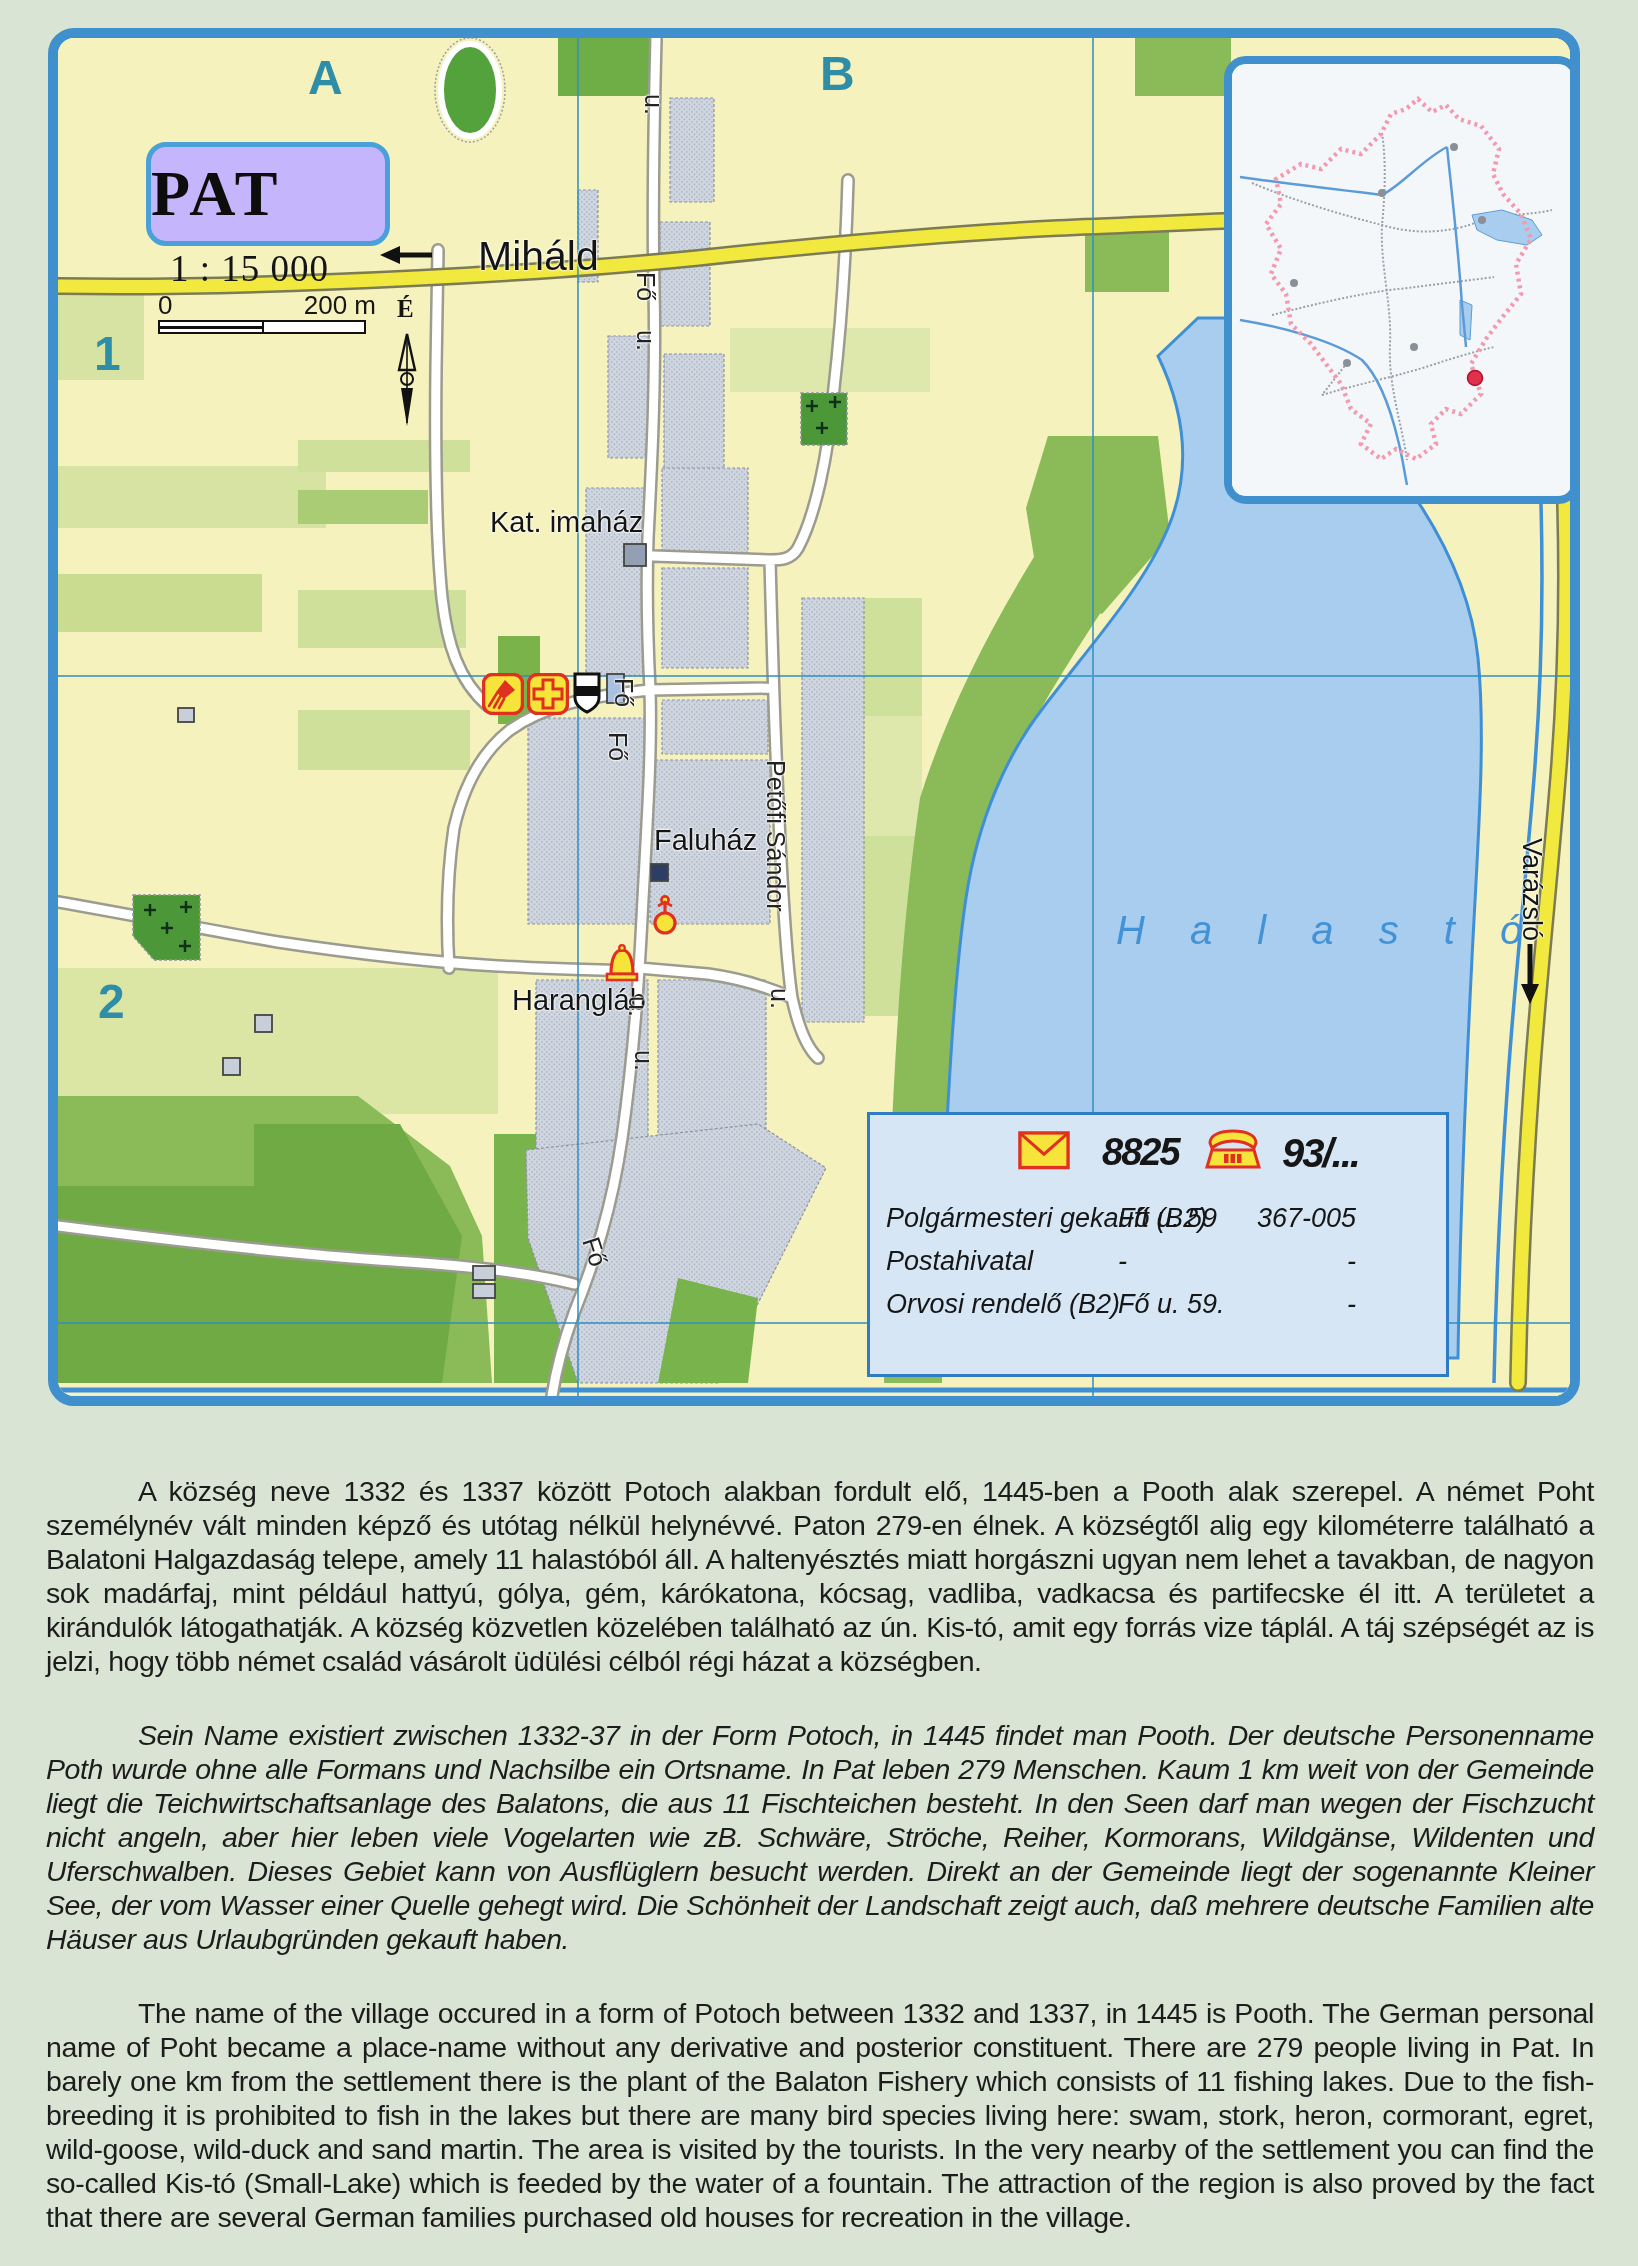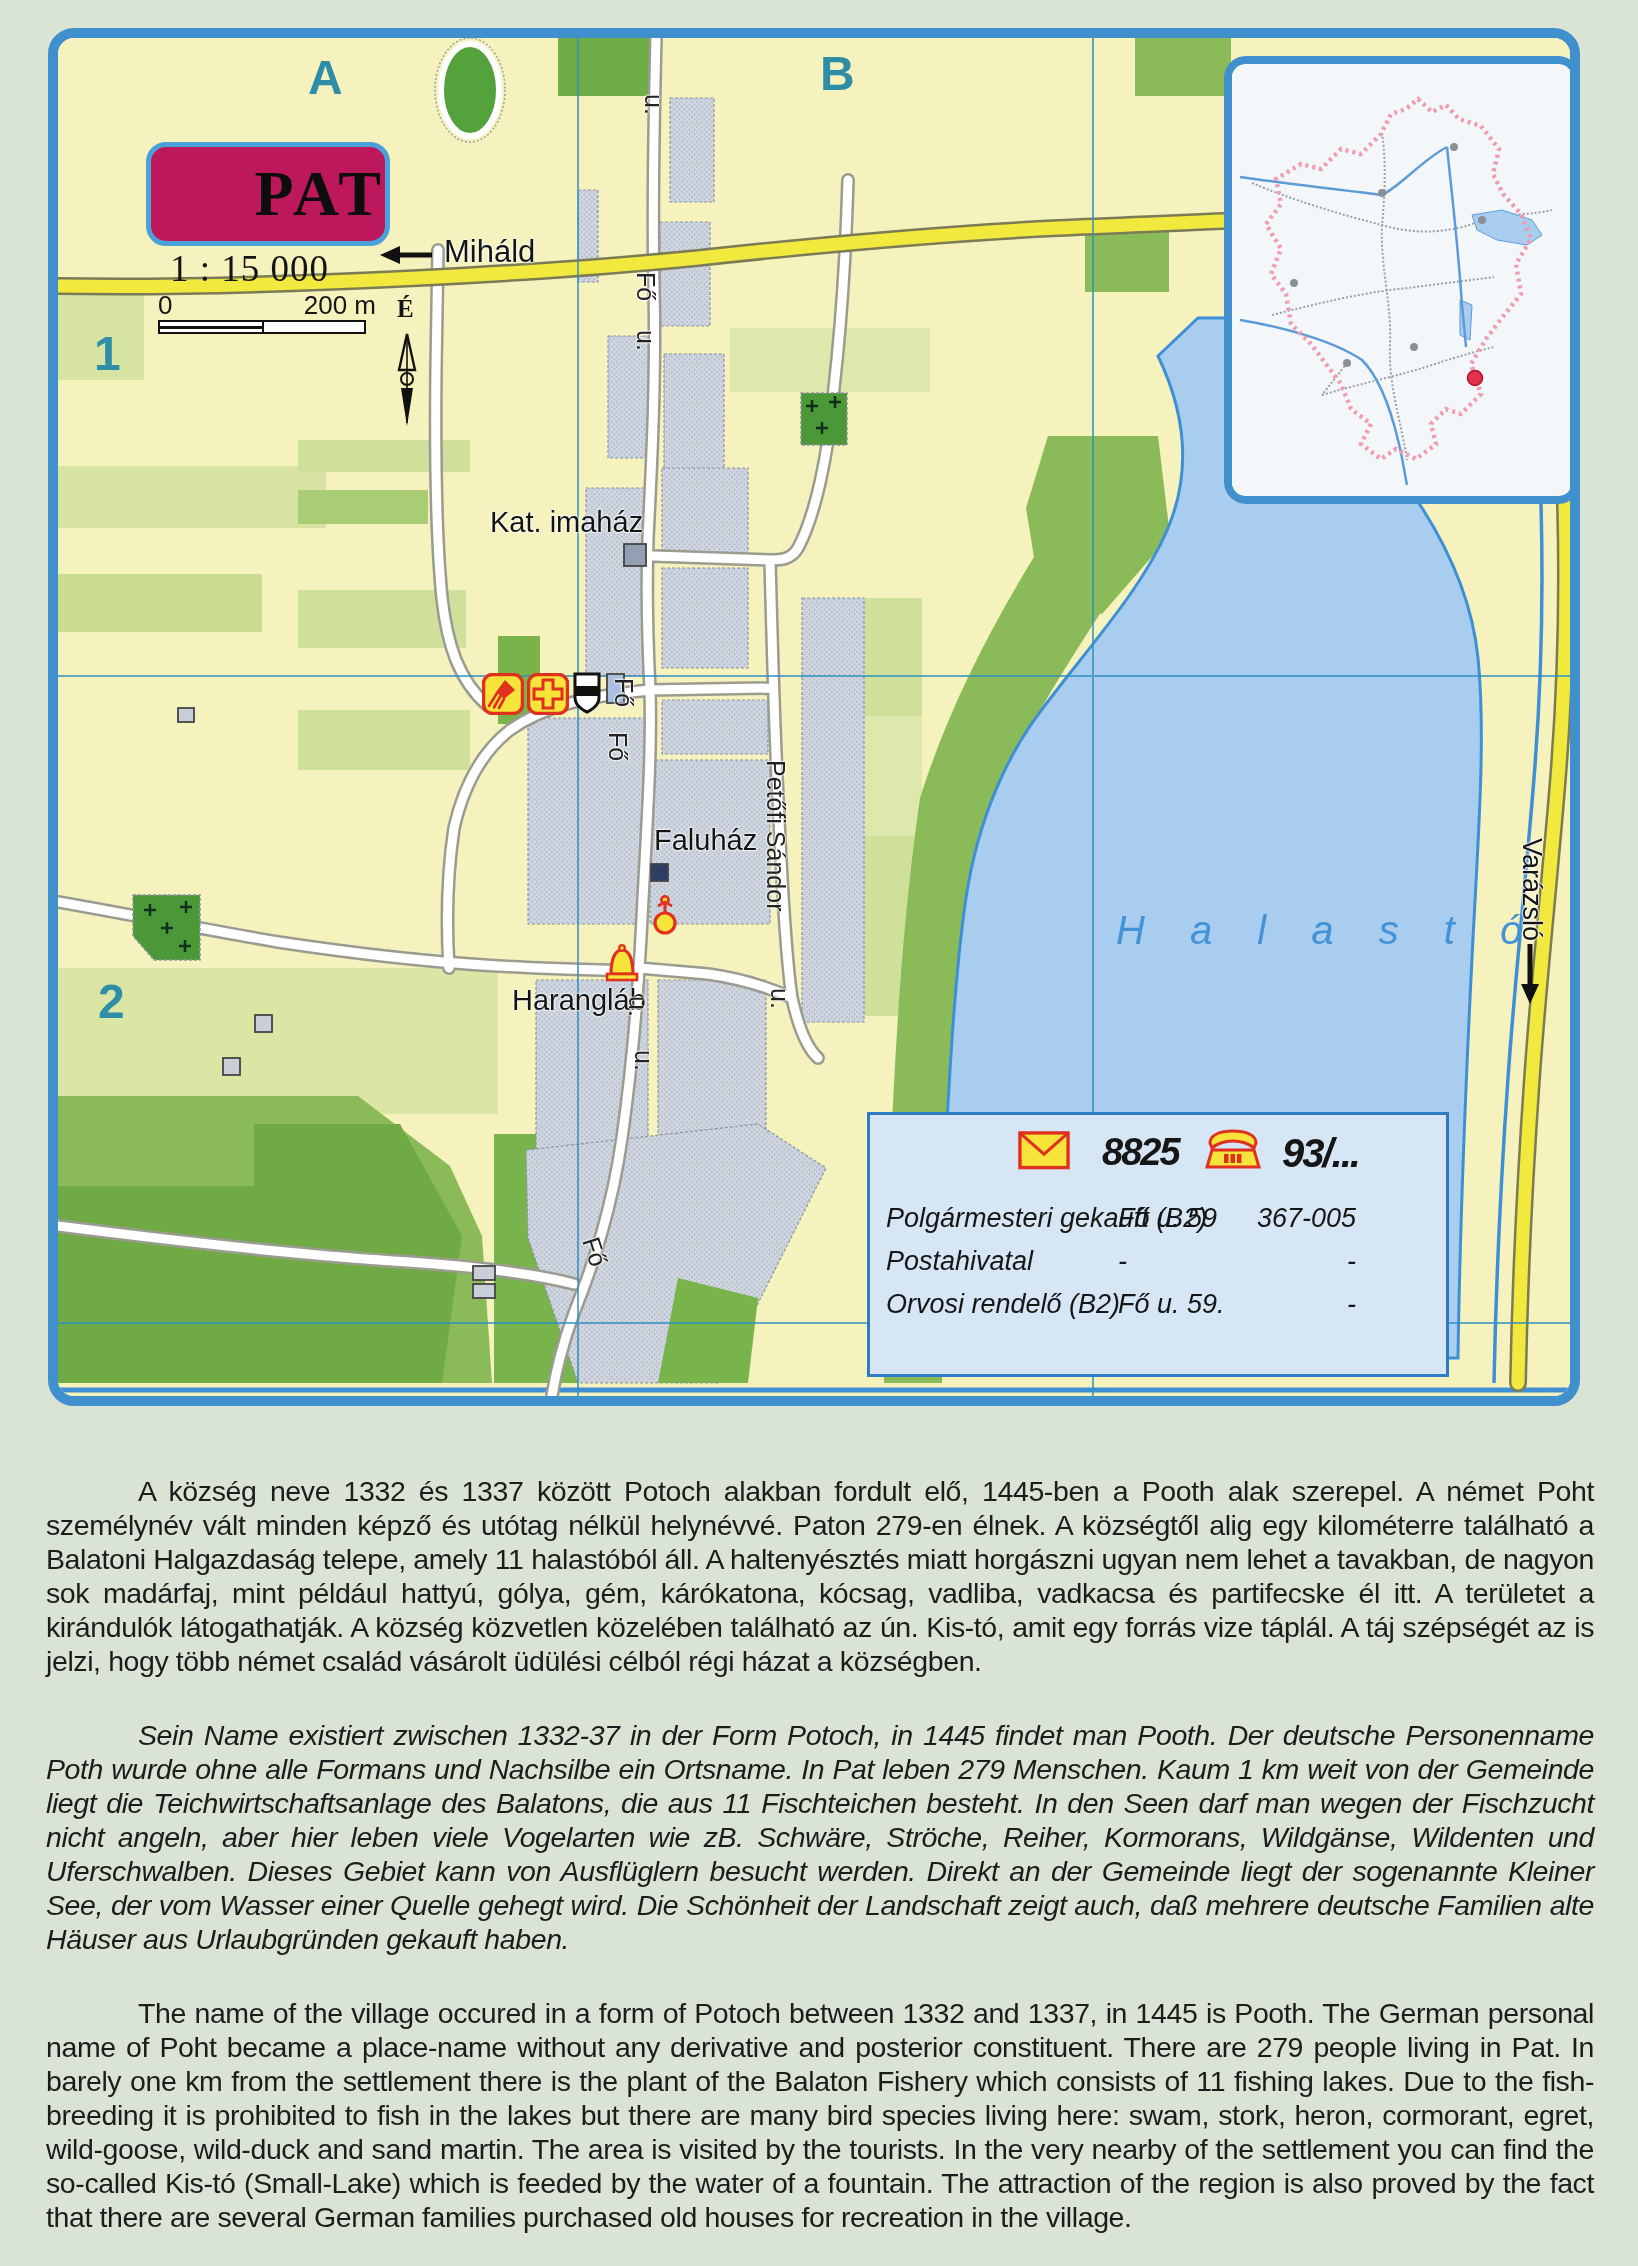--- a/index.html
+++ b/index.html
@@ -10,33 +10,33 @@
   
   .map-frame{position:absolute;left:48px;top:28px;width:1512px;height:1358px;
      border:10px solid #4090ce;border-radius:26px;background:#f6f2bd;overflow:hidden;}
   .map-svg{position:absolute;left:0;top:0;width:1512px;height:1358px;}
 
   .map-label{position:absolute;white-space:nowrap;transform-origin:top left;
      font-size:29px;color:#141414;line-height:1;
      text-shadow:0 0 2px #fff,0 0 2px #fff,0 0 3px #fff;}
   .map-label.grid-letter{font-size:48px;font-weight:bold;color:#2e8ea8;text-shadow:none;}
   .map-label.scale-text{font-family:"Liberation Serif","DejaVu Serif",serif;font-size:37px;letter-spacing:1px;text-shadow:none;}
-  .map-label.mihald{font-size:31px;}
+  .map-label.mihald{font-size:41px;margin-left:34px;}
   .map-label.compass-label{font-family:"Liberation Serif","DejaVu Serif",serif;font-weight:bold;font-size:25px;text-shadow:none;}
   .map-label.street{font-size:25px;color:#222;}
   .map-label.water{font-size:40px;font-style:italic;color:#4292d8;letter-spacing:17px;text-shadow:none;}
   .map-label.varazslo{font-size:27px;}
 
   .map-icon{position:absolute;}
   .map-icon svg{width:100%;height:100%;display:block;}
 
   
   .pat-box{position:absolute;left:88px;top:104px;width:234px;height:94px;
-     background:#be185d;border:5px solid #4aa0d8;border-radius:20px;
-     display:flex;align-items:center;justify-content:flex-end;}
+     background:#c4b5fd;border:5px solid #4aa0d8;border-radius:20px;
+     display:flex;align-items:center;justify-content:flex-start;}
   .pat-box h1{margin:0;font-family:"Liberation Serif","DejaVu Serif",serif;
      font-weight:bold;font-size:64px;letter-spacing:4px;color:#0d0d0d;}
 
   
   .scale-bar{position:absolute;left:100px;top:282px;width:208px;height:14px;}
   .scale-bar .sb-0{position:absolute;left:0;top:-30px;font-size:26px;}
   .scale-bar .sb-200{position:absolute;right:-10px;top:-30px;font-size:26px;margin-left:40px;}
   .sb-bar{width:204px;height:10px;border:2px solid #111;display:flex;background:#fff;}
   .sb-left{width:50%;border-right:2px solid #111;
      background:linear-gradient(#fff 0 35%,#111 35% 65%,#fff 65% 100%);}

